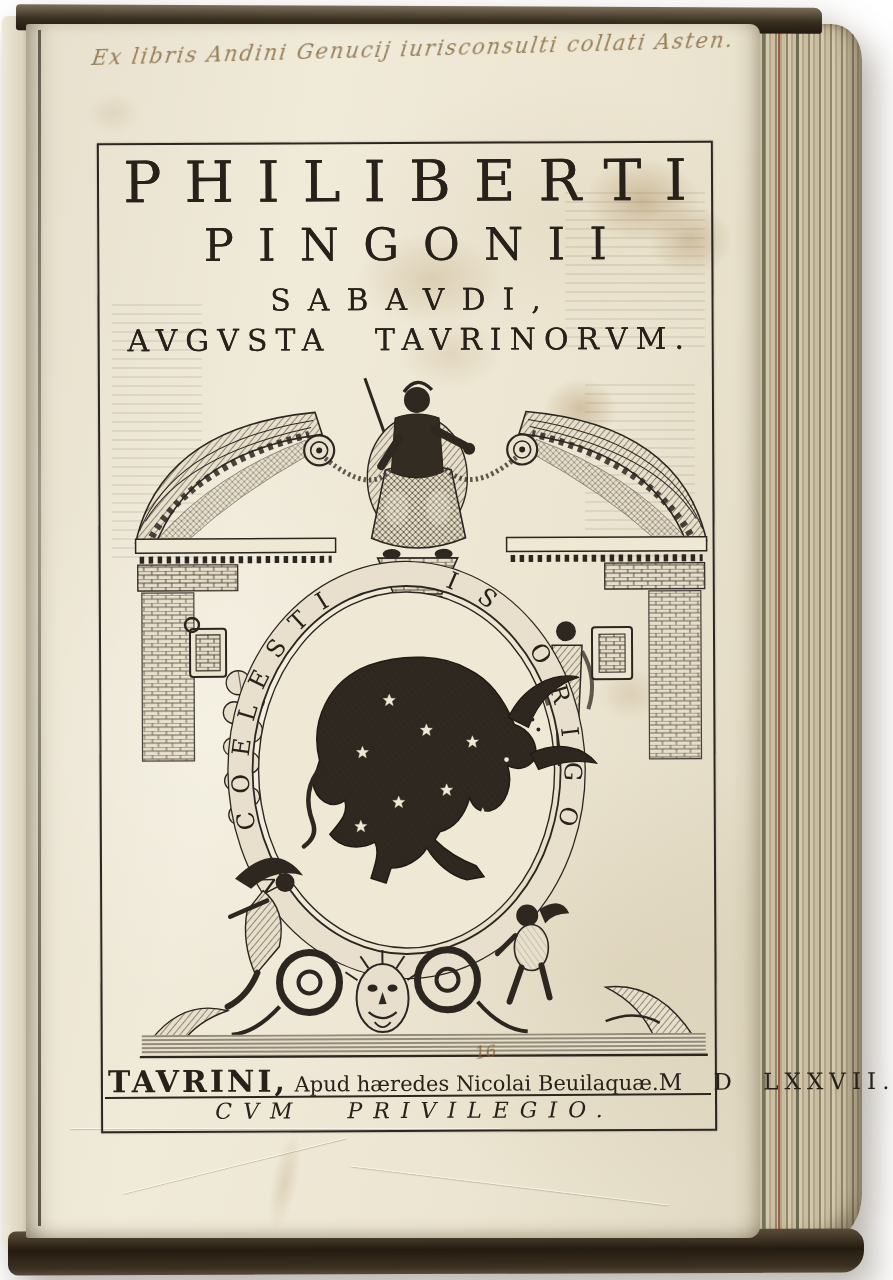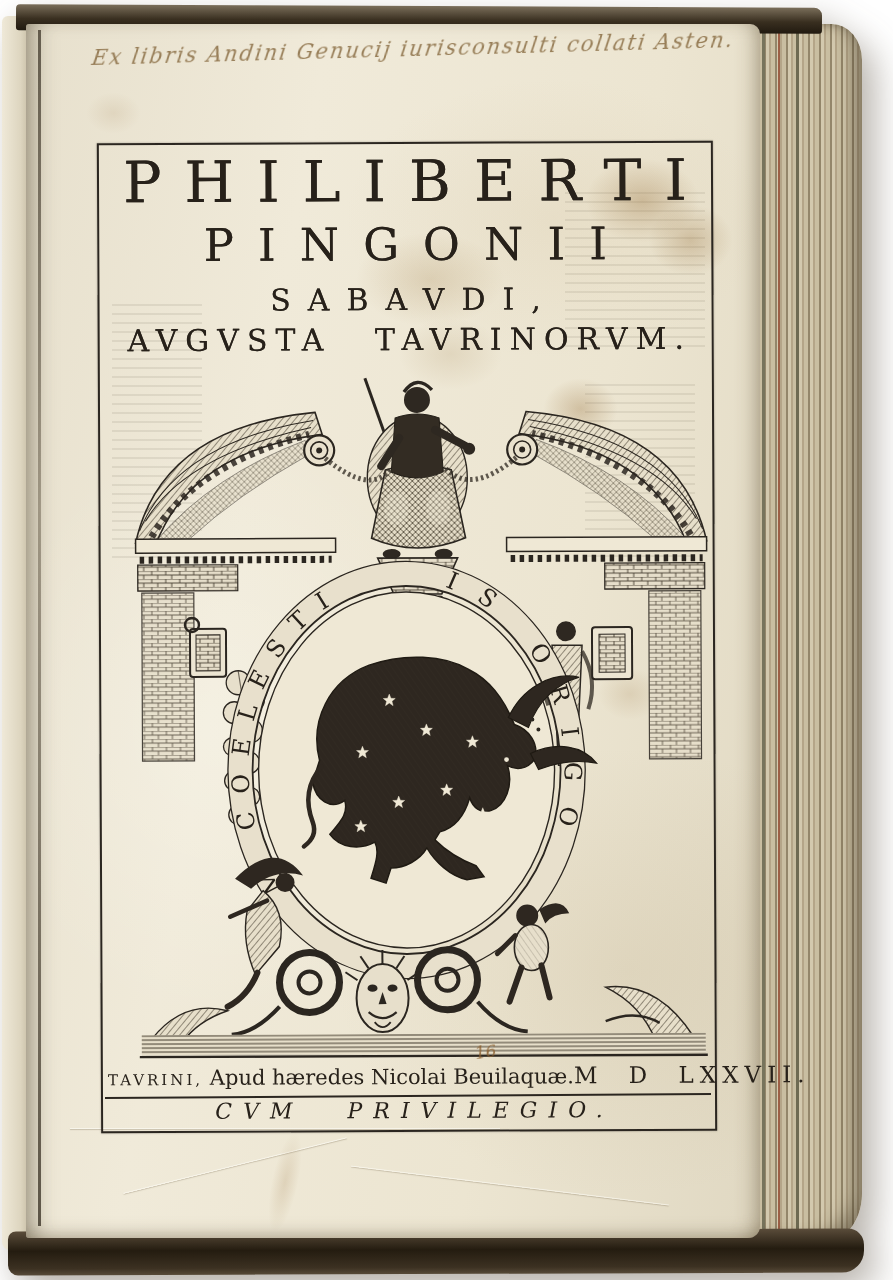--- a/index.html
+++ b/index.html
@@ -60,21 +60,21 @@
   .t1{top:4px;font-size:57px;letter-spacing:23px;text-indent:23px;}
   .t2{top:74px;font-size:45px;letter-spacing:24px;text-indent:24px;}
   .t3{top:138px;font-size:30px;letter-spacing:17px;text-indent:17px;}
   .t4{top:178px;font-size:30px;letter-spacing:8px;text-indent:8px;word-spacing:26px;}
 
   .woodcut{position:absolute;left:33px;top:226px;width:576px;height:690px;}
 
   .imprint-row{position:absolute;left:0;top:919px;width:100%;padding:0 5px;box-sizing:border-box;
                display:flex;justify-content:space-between;align-items:baseline;color:#27211a;}
   .imprint-place{font-size:21px;white-space:nowrap;}
-  .imprint-place .caps{font-size:15px;letter-spacing:3px;}
+  .imprint-place .caps{font-size:30px;letter-spacing:3px;font-weight:bold;}
   .imprint-date{font-size:23px;letter-spacing:6px;word-spacing:12px;white-space:nowrap;}
   .imprint-rule{position:absolute;left:2px;top:951px;width:606px;height:2px;background:#2b2620;
                 transform:rotate(-.15deg);}
   .privilege{position:absolute;left:0;top:954px;width:100%;text-align:center;color:#27211a;
              font-style:italic;font-size:22px;letter-spacing:11px;word-spacing:26px;text-indent:11px;}
 </style>
 </head>
 <body>
 
 <div class="stage">

